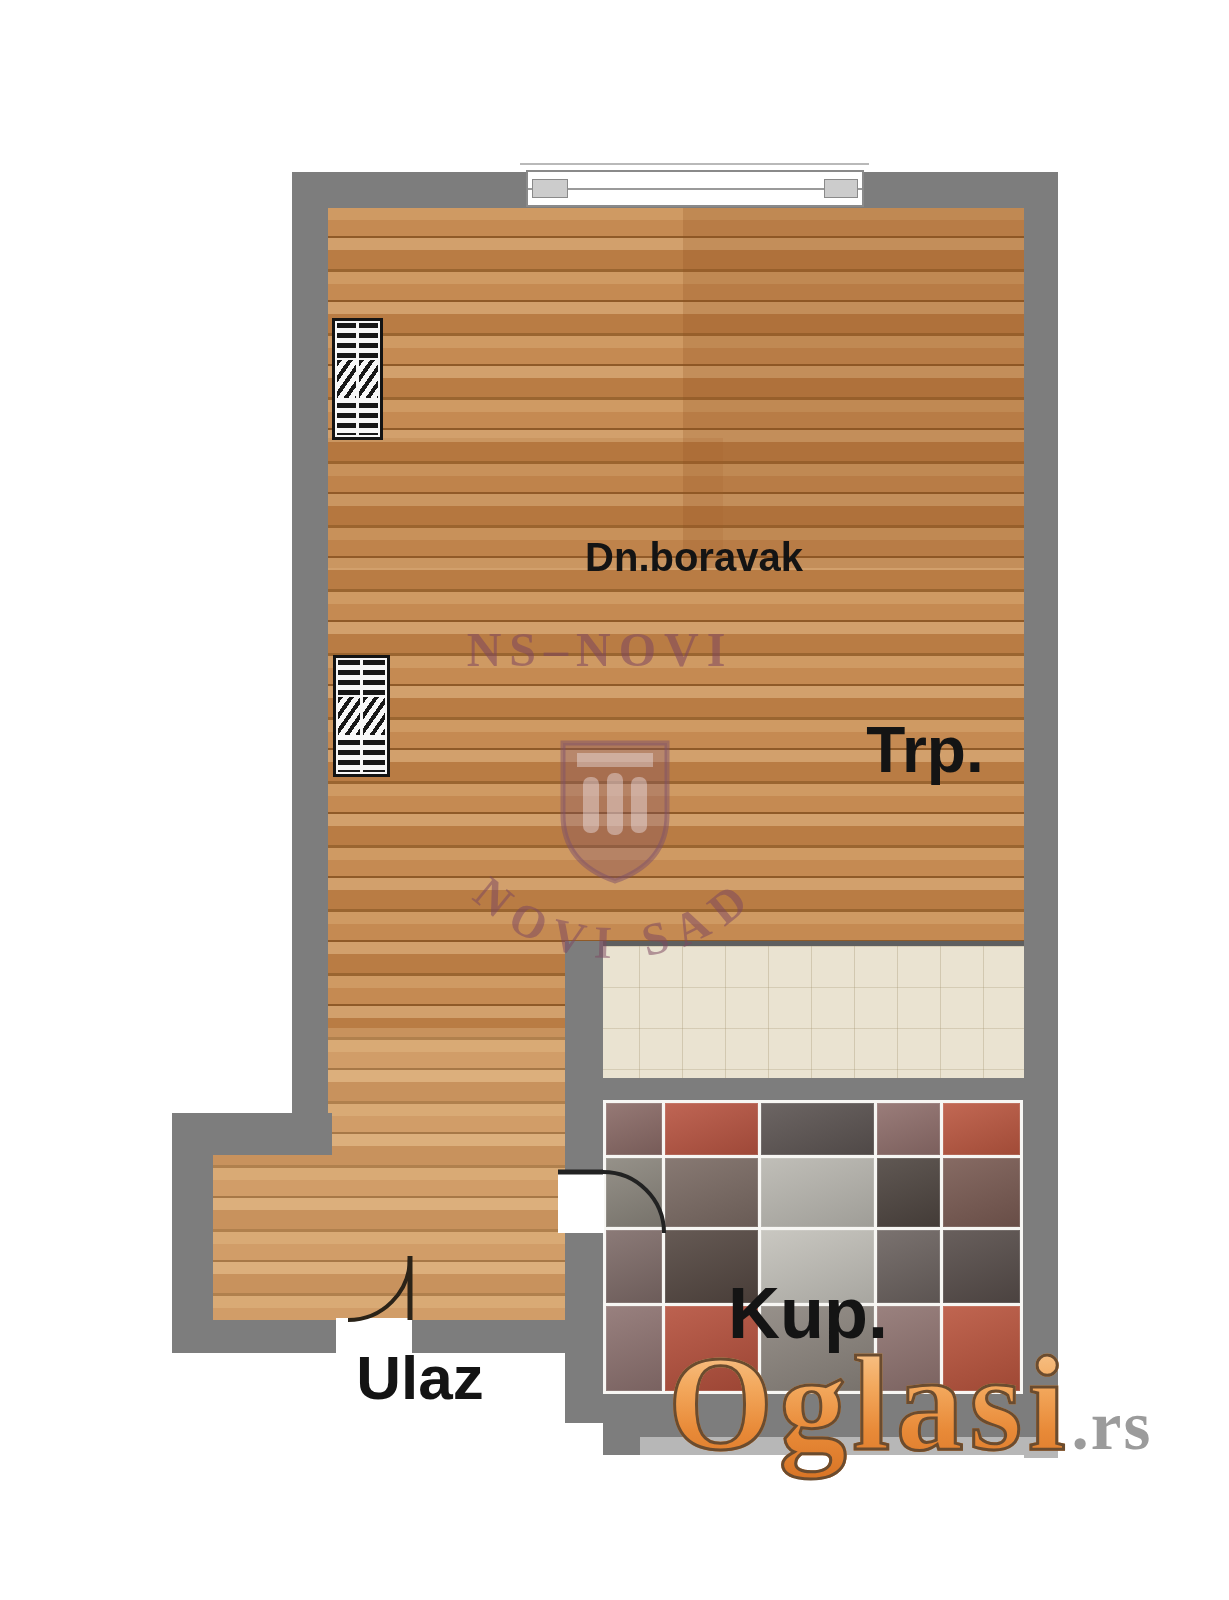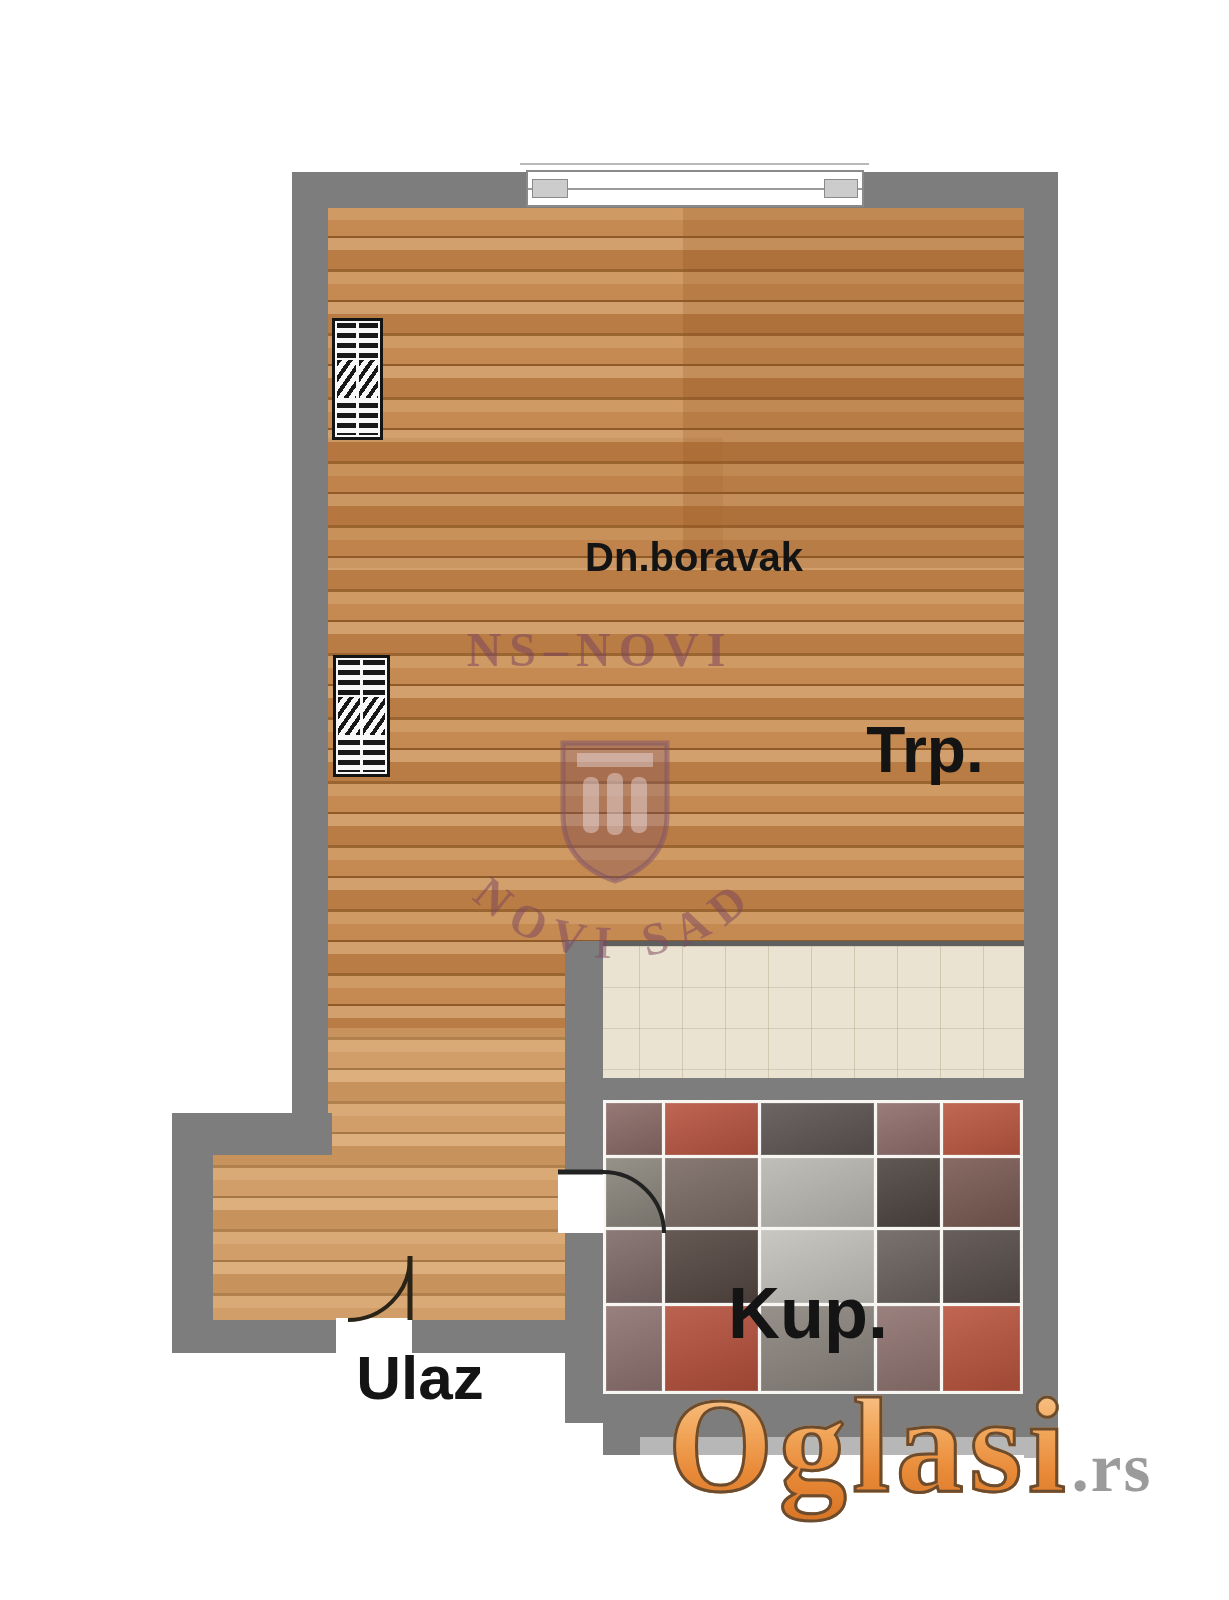--- a/index.html
+++ b/index.html
@@ -94,21 +94,21 @@
     white-space:nowrap;transform:translateX(-50%);z-index:20;}
   #wm-line1{left:600px;top:622px;font-size:48px;letter-spacing:8px;}
   #wm-line2{left:605px;top:682px;font-size:42px;letter-spacing:5px;}
   #wm-shield{left:553px;top:735px;z-index:20;}
   #wm-arc{left:365px;top:790px;z-index:20;}
   #wm-arc text{font-family:"Liberation Serif",serif;font-weight:bold;font-size:46px;
     letter-spacing:12px;fill:rgba(125,70,95,0.52);}
 
   
   #logo-sheen{left:640px;top:1437px;width:525px;height:26px;background:rgba(255,255,255,0.45);z-index:39;}
-  #logo{left:668px;top:1378px;z-index:40;white-space:nowrap;}
+  #logo{left:668px;top:1336px;z-index:40;white-space:nowrap;}
   #logo .main{font-family:"Liberation Serif",serif;font-weight:bold;font-size:135px;
     letter-spacing:6px;line-height:1;
     background:linear-gradient(180deg,#f9cf9e 0%,#f3a95e 38%,#e88a38 68%,#d97526 100%);
     -webkit-background-clip:text;background-clip:text;color:transparent;
     -webkit-text-stroke:3px #6b4c2f;}
   #logo .tld{font-family:"Liberation Serif",serif;font-weight:bold;font-size:69px;
     color:#9b9b9b;letter-spacing:2px;}
 
   svg{display:block;}
   #doors-overlay{left:0;top:0;z-index:25;pointer-events:none;}

